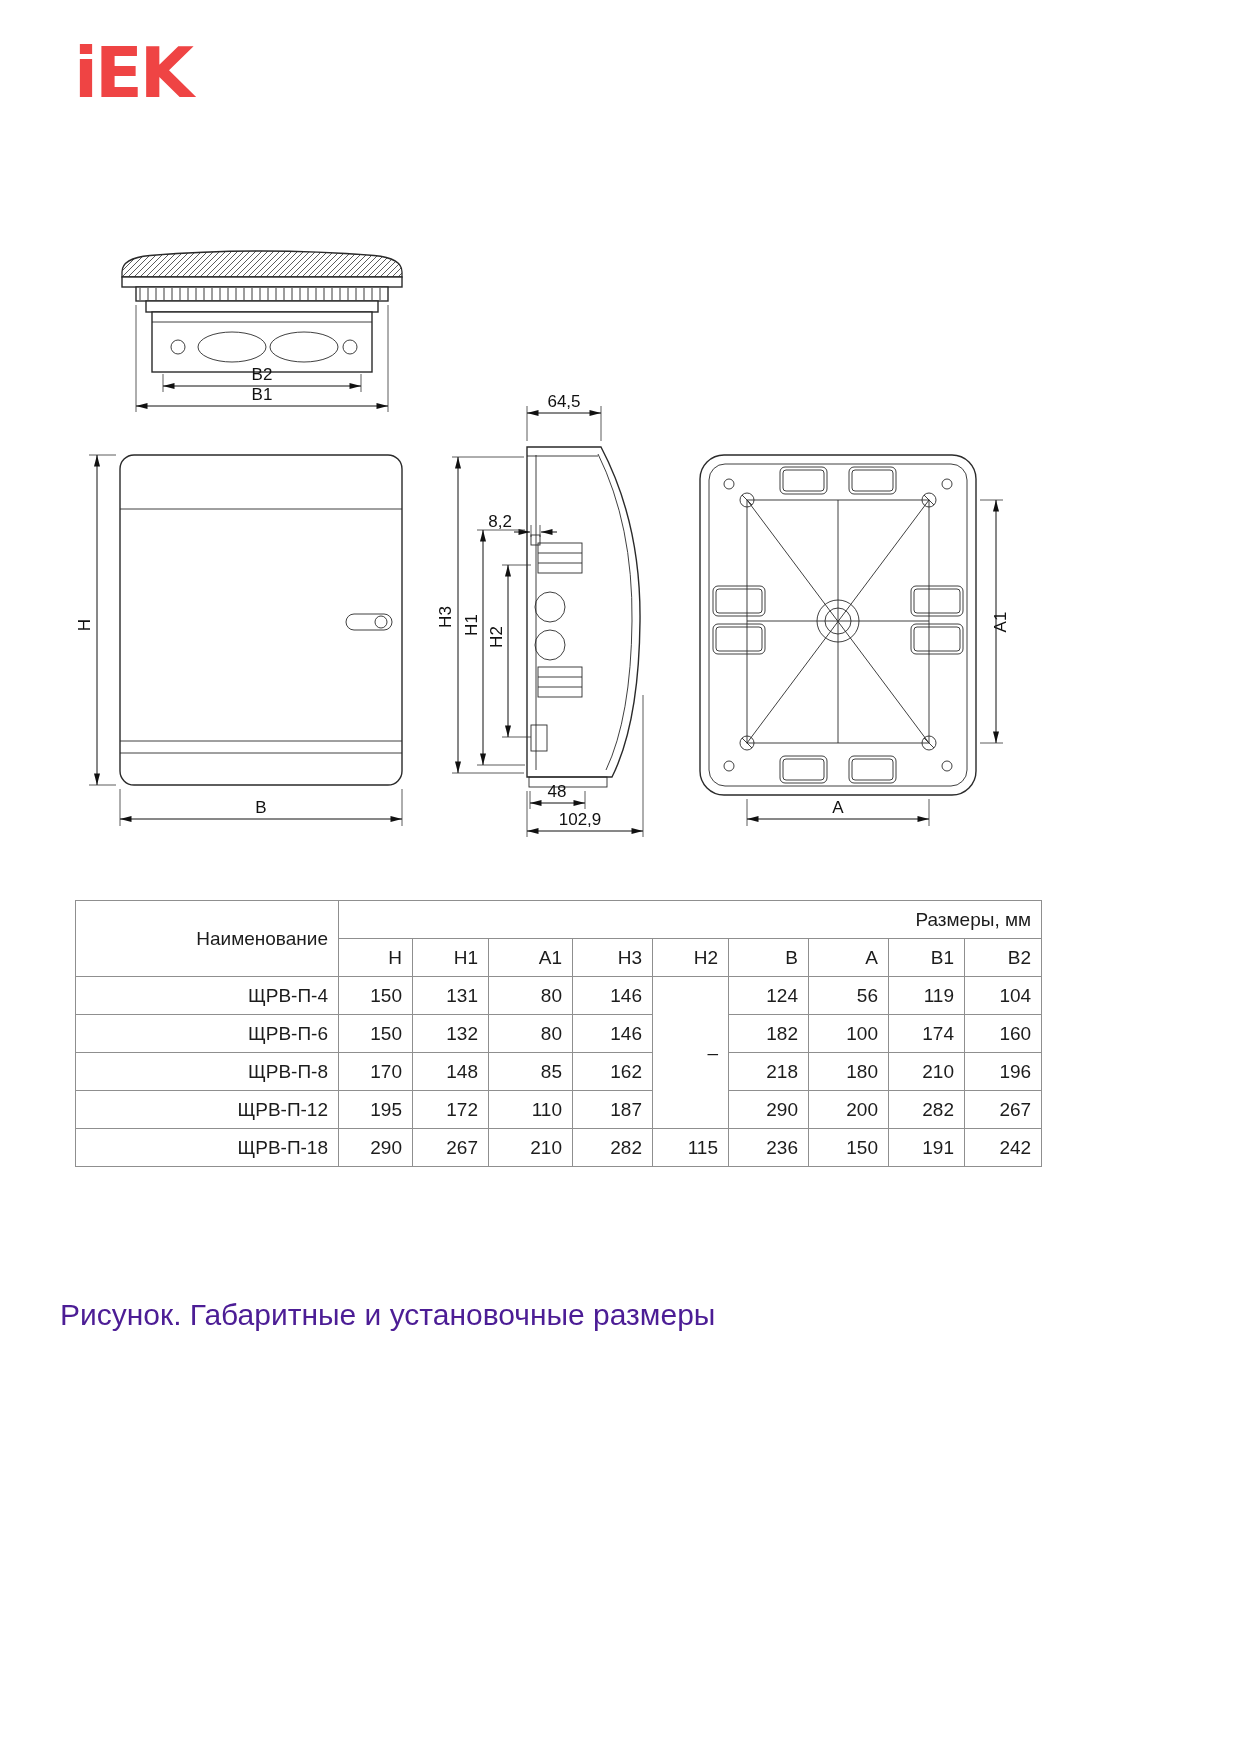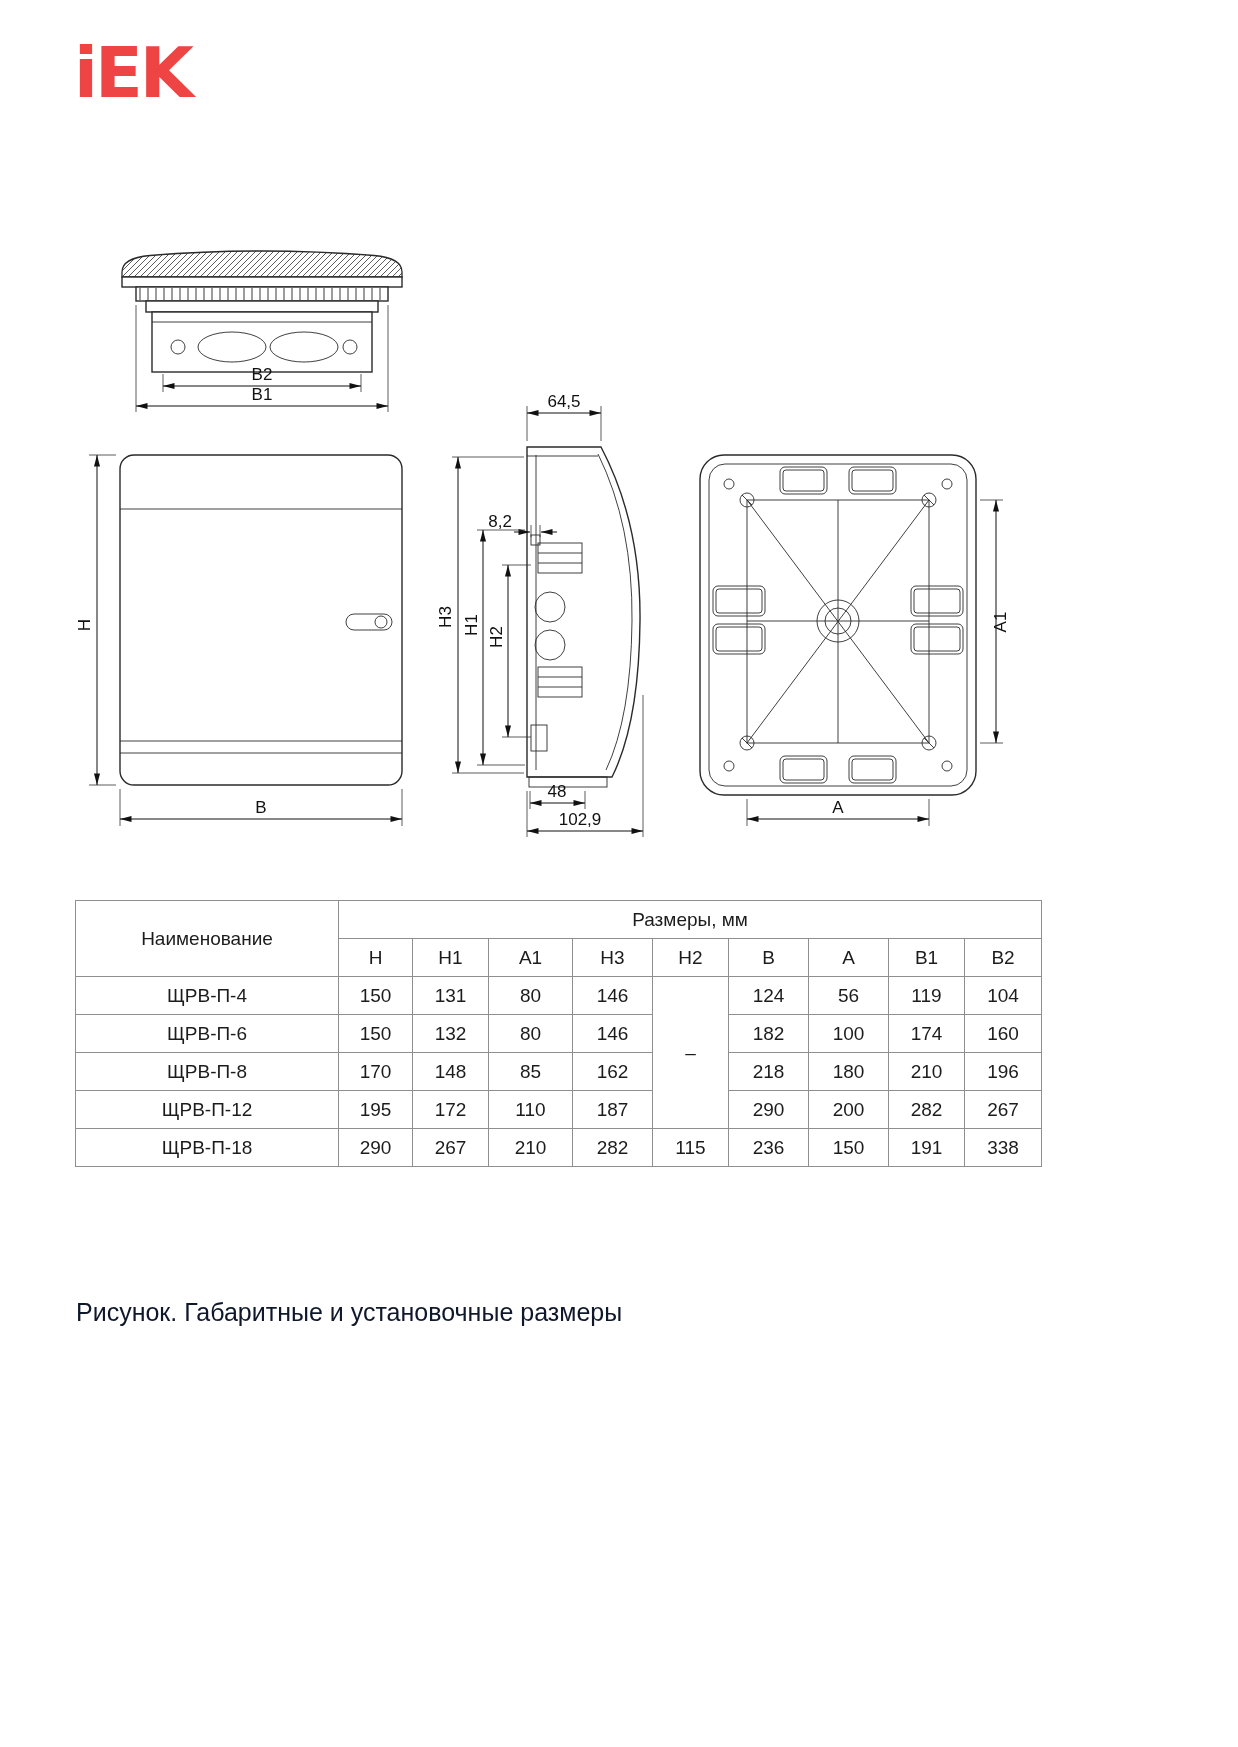--- a/index.html
+++ b/index.html
@@ -23,29 +23,29 @@
   .dimE { stroke:#111111; stroke-width:1; fill:none; marker-end:url(#ae); }
   .dtxt { font-family:"Liberation Sans", sans-serif; font-size:17px; fill:#111111; }
 
   
   table.dims {
     position:absolute; left:75px; top:900px; width:966px;
     border-collapse:collapse; table-layout:fixed;
     font-size:19px; color:#1c1c1c;
   }
   table.dims th, table.dims td {
-    border:1px solid #8f8f8f; font-weight:400; text-align:center;
+    border:1px solid #8f8f8f; font-weight:400; text-align:right;
     padding:6px 10px; height:25px; vertical-align:middle;
     white-space:nowrap; overflow:hidden;
   }
   td.h2-merged { vertical-align:top; padding-top:12px; }
 
   .caption {
-    position:absolute; left:76px; top:1298px;
-    font-size:25px; color:#0f172a;
+    position:absolute; left:60px; top:1298px;
+    font-size:30px; color:#4c1d95;
   }
 </style>
 </head>
 <body>
 
 <div class="page">
 
   <div class="logo">iEK</div>
 
   <svg class="drawings" viewBox="0 0 1238 660" xmlns="http://www.w3.org/2000/svg">
@@ -327,20 +327,20 @@
       <tr>
         <td>ЩРВ-П-18</td>
         <td>290</td>
         <td>267</td>
         <td>210</td>
         <td>282</td>
         <td>115</td>
         <td>236</td>
         <td>150</td>
         <td>191</td>
-        <td>338</td>
+        <td>242</td>
       </tr>
     </tbody>
   </table>
 
   <div class="caption">Рисунок. Габаритные и установочные размеры</div>
 
 </div>
 
 </body></html>

